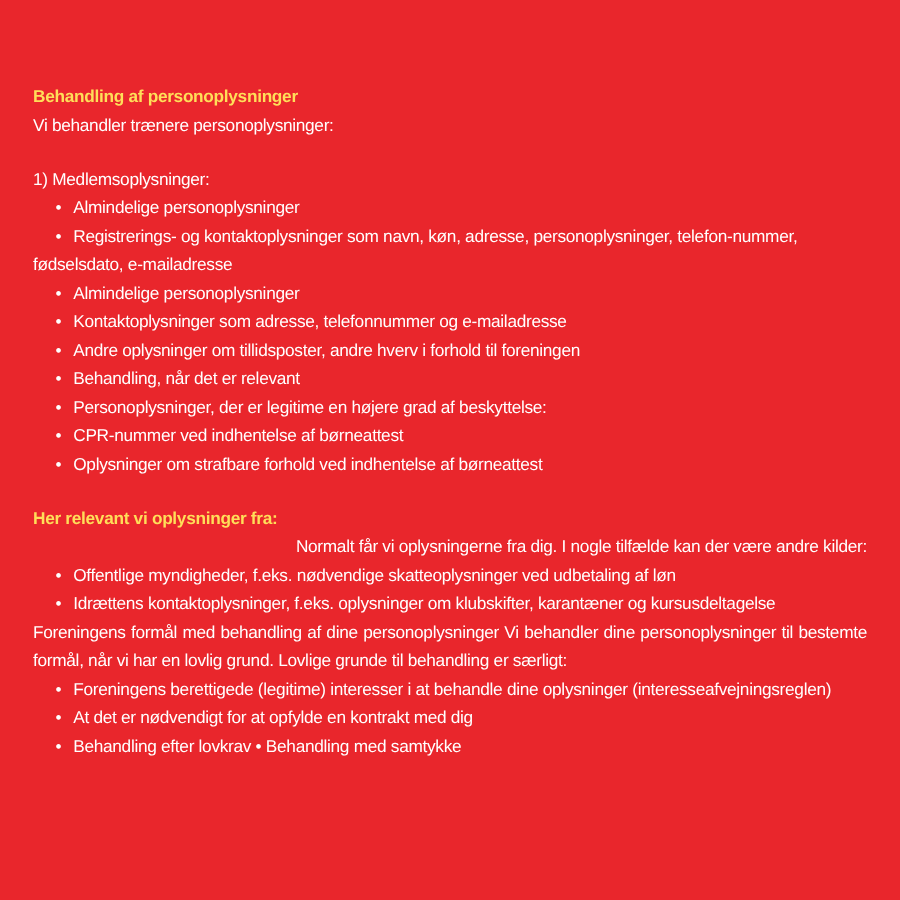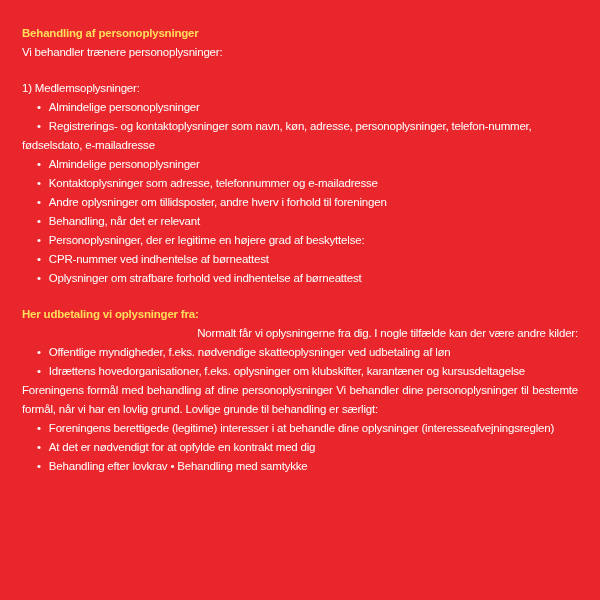--- a/index.html
+++ b/index.html
@@ -9,21 +9,21 @@
   }
   * { box-sizing: border-box; }
   html, body {
     margin: 0; padding: 0;
     width: 600px; height: 600px;
     background: var(--bg);
     overflow: hidden;
   }
   .doc {
     width: 600px; height: 600px;
-    padding: 24px 22px 0 22px;
+    padding: 56px 22px 0 22px;
     font-family: "Liberation Sans", "DejaVu Sans", sans-serif;
     font-size: 11.5px;
     line-height: 19px;
     letter-spacing: -0.2px;
     color: var(--body);
   }
   p { margin: 0; }
   .head {
     font-weight: 700;
     color: var(--heading);
@@ -48,23 +48,23 @@
   <p class="b"><span class="dot">•</span><span>Registrerings- og kontaktoplysninger som navn, køn, adresse, personoplysninger, telefon-nummer, fødselsdato, e-mailadresse</span></p>
 
   <p class="b"><span class="dot">•</span><span>Almindelige personoplysninger</span></p>
   <p class="b"><span class="dot">•</span><span>Kontaktoplysninger som adresse, telefonnummer og e-mailadresse</span></p>
   <p class="b"><span class="dot">•</span><span>Andre oplysninger om tillidsposter, andre hverv i forhold til foreningen</span></p>
   <p class="b"><span class="dot">•</span><span>Behandling, når det er relevant</span></p>
   <p class="b"><span class="dot">•</span><span>Personoplysninger, der er legitime en højere grad af beskyttelse:</span></p>
   <p class="b"><span class="dot">•</span><span>CPR-nummer ved indhentelse af børneattest</span></p>
   <p class="b"><span class="dot">•</span><span>Oplysninger om strafbare forhold ved indhentelse af børneattest</span></p>
 
-  <p class="head gap">Her udbetaling vi oplysninger fra:</p>
+  <p class="head gap">Her relevant vi oplysninger fra:</p>
   <p class="indent3">Normalt får vi oplysningerne fra dig. I nogle tilfælde kan der være andre kilder:</p>
   <p class="b"><span class="dot">•</span><span>Offentlige myndigheder, f.eks. nødvendige skatteoplysninger ved udbetaling af løn</span></p>
-  <p class="b"><span class="dot">•</span><span>Idrættens hovedorganisationer, f.eks. oplysninger om klubskifter, karantæner og kursusdeltagelse</span></p>
+  <p class="b"><span class="dot">•</span><span>Idrættens kontaktoplysninger, f.eks. oplysninger om klubskifter, karantæner og kursusdeltagelse</span></p>
 
   <p class="just">Foreningens formål med behandling af dine personoplysninger Vi behandler dine personoplysninger til bestemte formål, når vi har en lovlig grund. Lovlige grunde til behandling er særligt:</p>
   <p class="b"><span class="dot">•</span><span>Foreningens berettigede (legitime) interesser i at behandle dine oplysninger (interesseafvejningsreglen)</span></p>
   <p class="b"><span class="dot">•</span><span>At det er nødvendigt for at opfylde en kontrakt med dig</span></p>
   <p class="b"><span class="dot">•</span><span>Behandling efter lovkrav • Behandling med samtykke</span></p>
 
 </div>
 
 </body></html>

